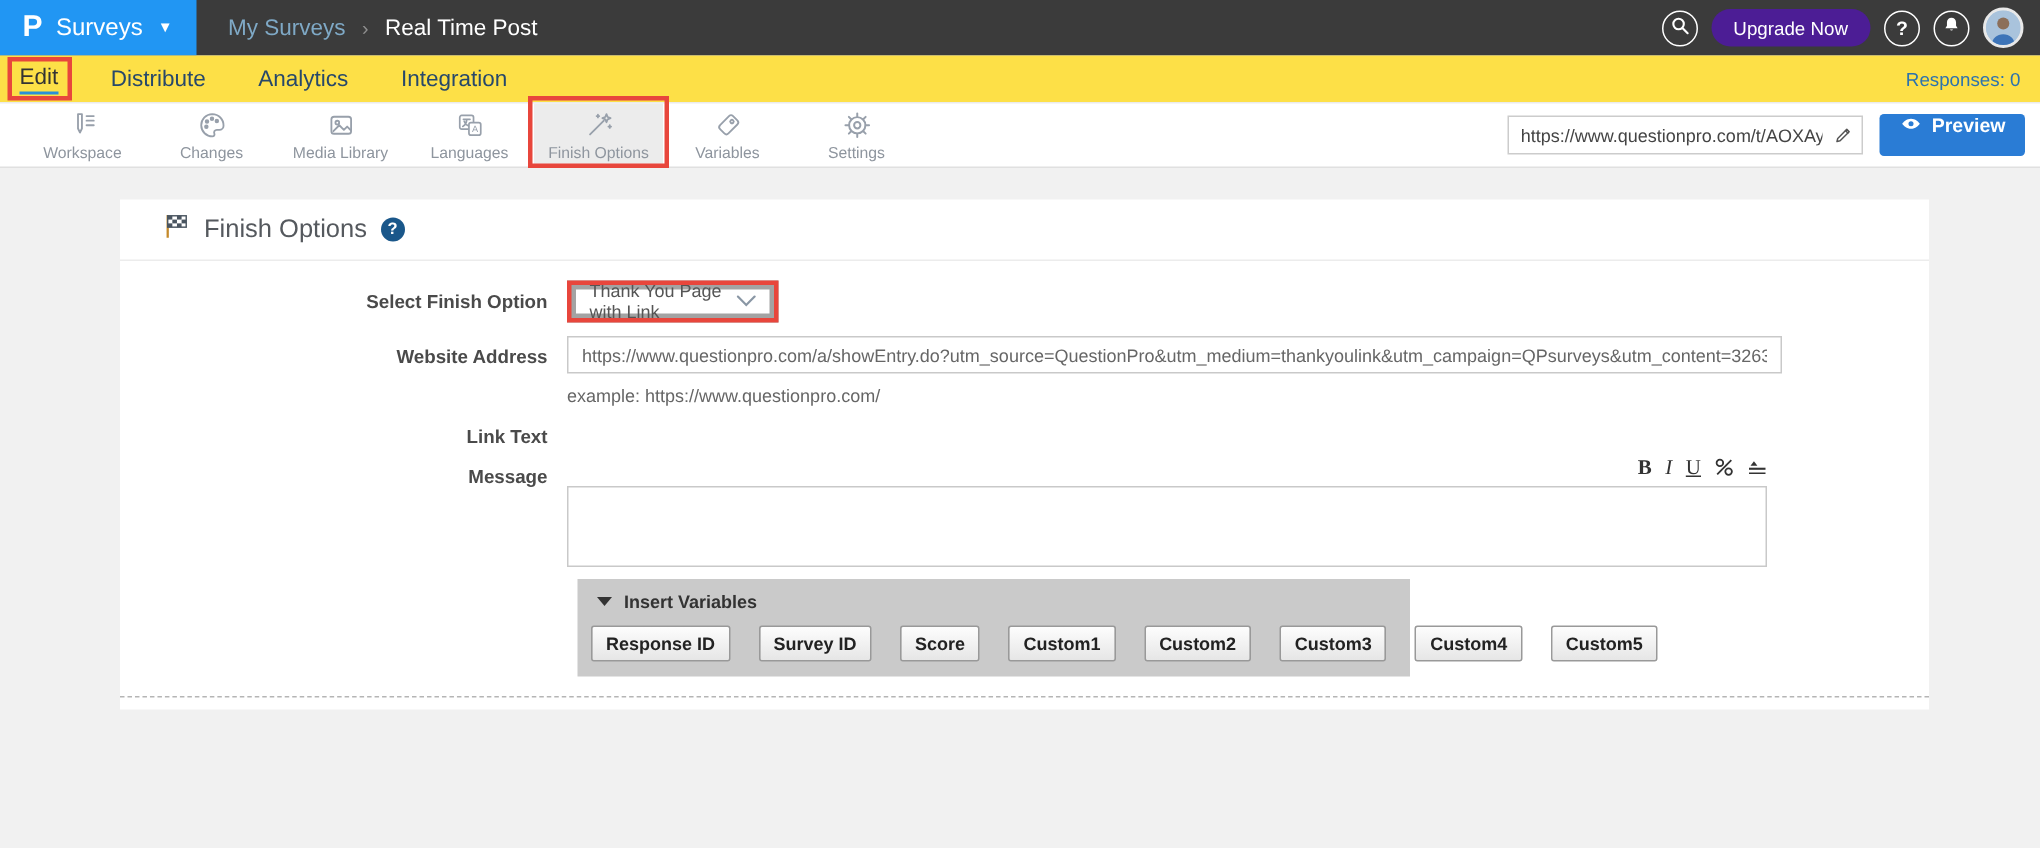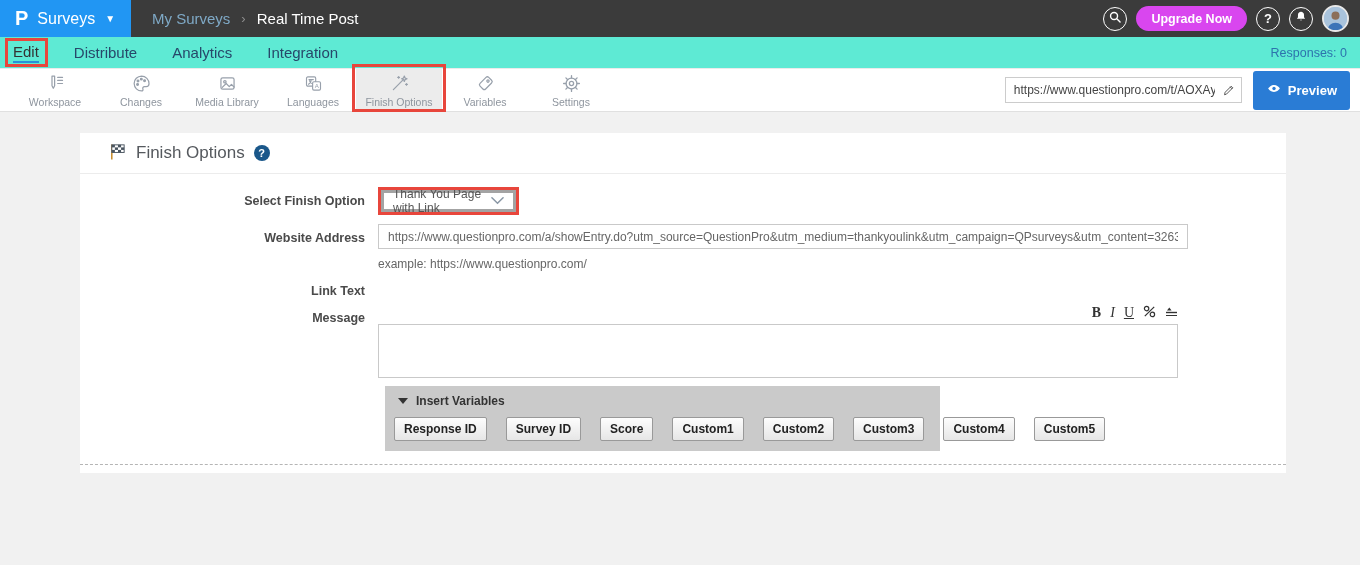--- a/index.html
+++ b/index.html
@@ -21,41 +21,41 @@
   .logo{width:131px;height:37px;background:var(--blue);display:flex;align-items:center;padding-left:15px;gap:9px;color:#fff;cursor:pointer;flex:none;}
   .logo-p{font-size:20px;font-weight:bold;}
   .logo-name{font-size:16px;font-weight:500;}
   .logo-caret{font-size:10px;margin-left:1px;}
   .breadcrumb{display:flex;align-items:center;margin-left:21px;font-size:15px;}
   .bc-parent{color:#7fa9c6;cursor:pointer;}
   .bc-sep{color:#8f8f8f;margin:0 11px;font-size:13px;}
   .bc-current{color:#fff;}
   .topbar-right{margin-left:auto;display:flex;align-items:center;gap:9px;padding-right:11px;}
   .circle-btn{width:24px;height:24px;border:1.5px solid #fff;border-radius:50%;display:flex;align-items:center;justify-content:center;cursor:pointer;color:#fff;font-weight:bold;font-size:13px;flex:none;}
-  .upgrade-btn{background:#d946ef;color:#fff;border:none;border-radius:13px;height:25px;padding:0 15px;font-size:12.5px;font-weight:bold;font-family:inherit;cursor:pointer;}
+  .upgrade-btn{background:#4c1d95;color:#fff;border:none;border-radius:13px;height:25px;padding:0 15px;font-size:12.5px;font-weight:normal;font-family:inherit;cursor:pointer;}
   .avatar{width:27px;height:27px;border-radius:50%;border:2px solid #e8e8e8;overflow:hidden;background:#a9c3dc;cursor:pointer;flex:none;}
   
-  .tabbar{height:31px;background:#5eead4;display:flex;align-items:center;padding:0 13px;position:relative;}
+  .tabbar{height:31px;background:#fde047;display:flex;align-items:center;padding:0 13px;position:relative;}
   .tab{font-size:15px;font-weight:500;color:var(--navy);margin-right:35px;cursor:pointer;position:relative;}
   .tab.active{color:#333;border-bottom:2px solid #2a8fd8;padding-bottom:1px;}
   .responses{margin-left:auto;color:#2d73ad;font-size:12.5px;text-align:right;}
   .anno{position:absolute;border:3px solid var(--anno);pointer-events:none;z-index:5;}
   .anno-edit{left:-8px;right:-9px;top:-5px;bottom:-6px;}
   
   .toolbar{height:44px;background:#fff;border-top:1px solid #ebebeb;border-bottom:1px solid #e0e0e0;display:flex;align-items:stretch;padding-left:12px;}
   .tool-item{width:86px;display:flex;flex-direction:column;align-items:center;justify-content:center;gap:2px;cursor:pointer;position:relative;}
   .tool-item.active{background:#ececec;}
   .anno-finish{left:-4px;right:-4px;top:-5px;bottom:-1px;}
   .tool-label{font-size:10.5px;color:#8e959e;white-space:nowrap;}
   .tool-icon svg{display:block;}
   .toolbar-right{margin-left:auto;display:flex;align-items:center;gap:11px;padding-right:10px;}
   .url-wrap{position:relative;}
   .url-input{width:237px;height:26px;border:1px solid #ccc;background:#fff;font-size:12px;color:#444;padding:0 26px 0 8px;font-family:inherit;}
   .pencil{position:absolute;right:6px;top:6px;cursor:pointer;}
-  .preview-btn{background:#2a7cd5;color:#fff;border:none;border-radius:3px;height:39px;padding:0 13px;font-size:13px;font-weight:600;font-family:inherit;display:flex;align-items:center;gap:6px;cursor:pointer;}
+  .preview-btn{background:#2a7cd5;color:#fff;border:none;border-radius:3px;height:28px;padding:0 13px;font-size:13px;font-weight:600;font-family:inherit;display:flex;align-items:flex-start;gap:6px;cursor:pointer;}
   
   .content{padding-top:21px;}
   .panel{margin-left:80px;width:1206px;background:#fff;padding-bottom:8px;}
   .panel-head{height:41px;border-bottom:1px solid #ececec;display:flex;align-items:center;padding-left:28px;gap:9px;}
   .panel-title{font-size:17px;color:#55595e;}
   .help-dot{width:16px;height:16px;border-radius:50%;background:#1a578a;color:#fff;font-size:11px;font-weight:bold;display:flex;align-items:center;justify-content:center;cursor:pointer;}
   .form{padding-top:13px;}
   .form-row{display:flex;}
   .form-label{width:298px;flex:none;text-align:right;padding-right:13px;font-weight:bold;font-size:12.5px;color:#4a4a4a;padding-top:7px;}
   .select-box{width:141px;height:28px;border:6px solid #a3a3a3;display:flex;align-items:center;justify-content:space-between;padding:0 9px;font-size:12px;color:#555;cursor:pointer;position:relative;background:#fff;}

